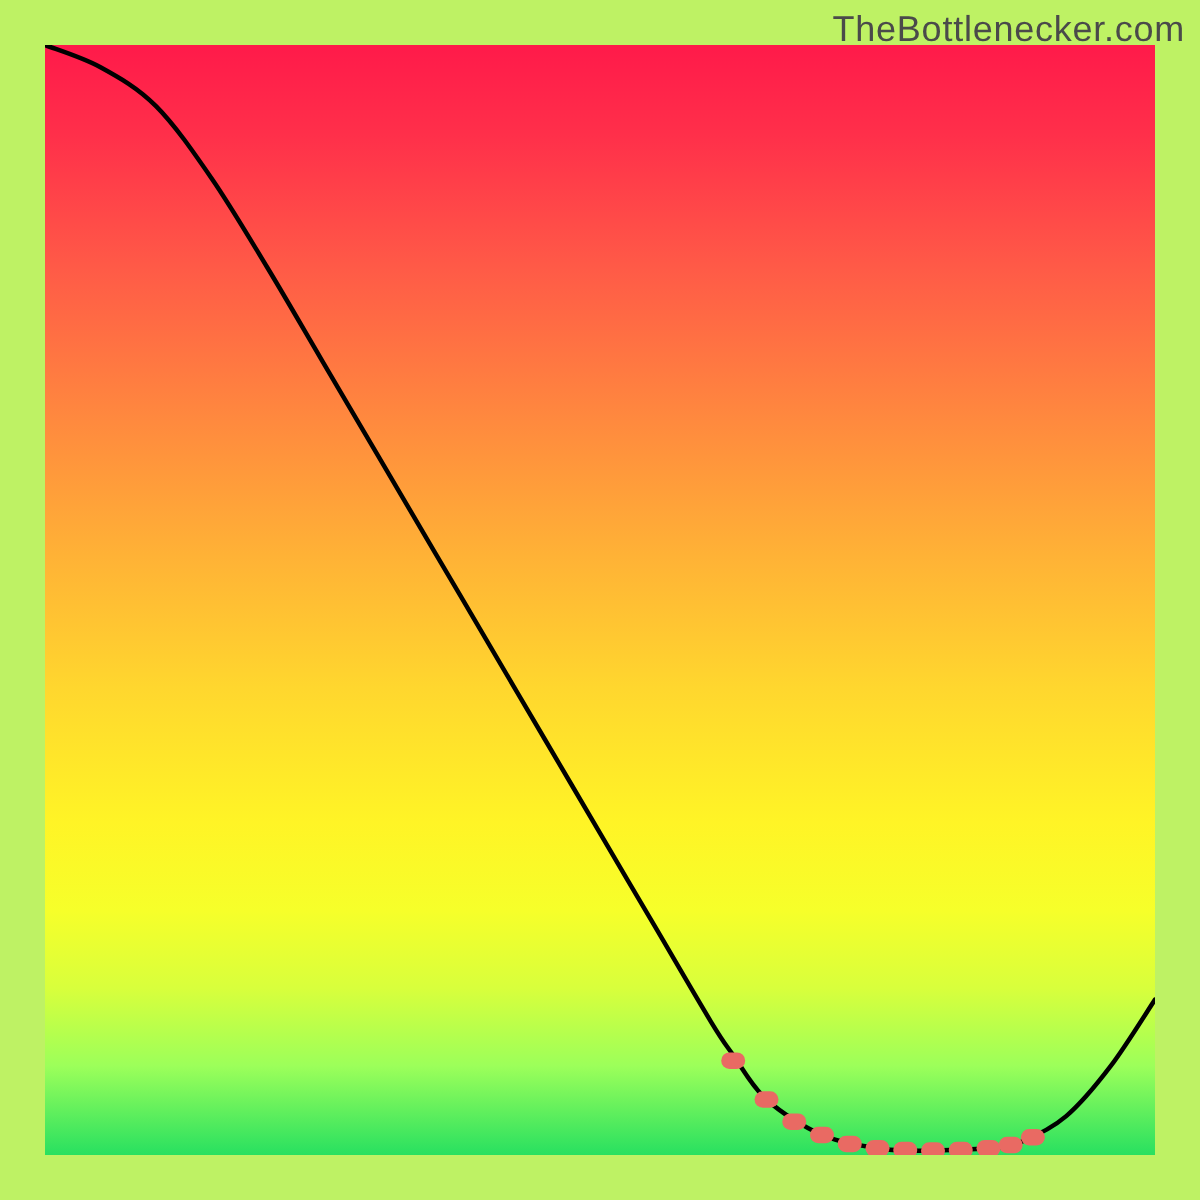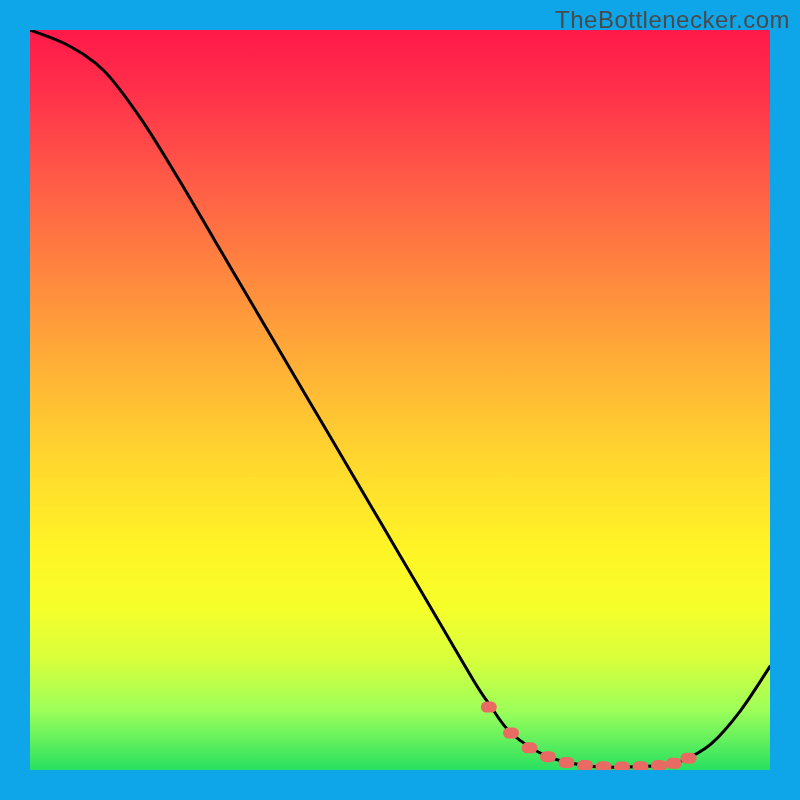--- a/index.html
+++ b/index.html
@@ -8,21 +8,21 @@
     width: 800px;
     height: 800px;
     overflow: hidden;
     background: #000;
     font-family: Arial, Helvetica, sans-serif;
   }
   .stage {
     position: relative;
     width: 800px;
     height: 800px;
-    background: #0ea5e9;
+    background: #bef264;
   }
   .watermark {
     position: absolute;
     top: 6px;
     right: 10px;
     color: #4a4a4a;
     font-size: 24px;
     font-weight: 400;
     letter-spacing: 0.5px;
     z-index: 10;

